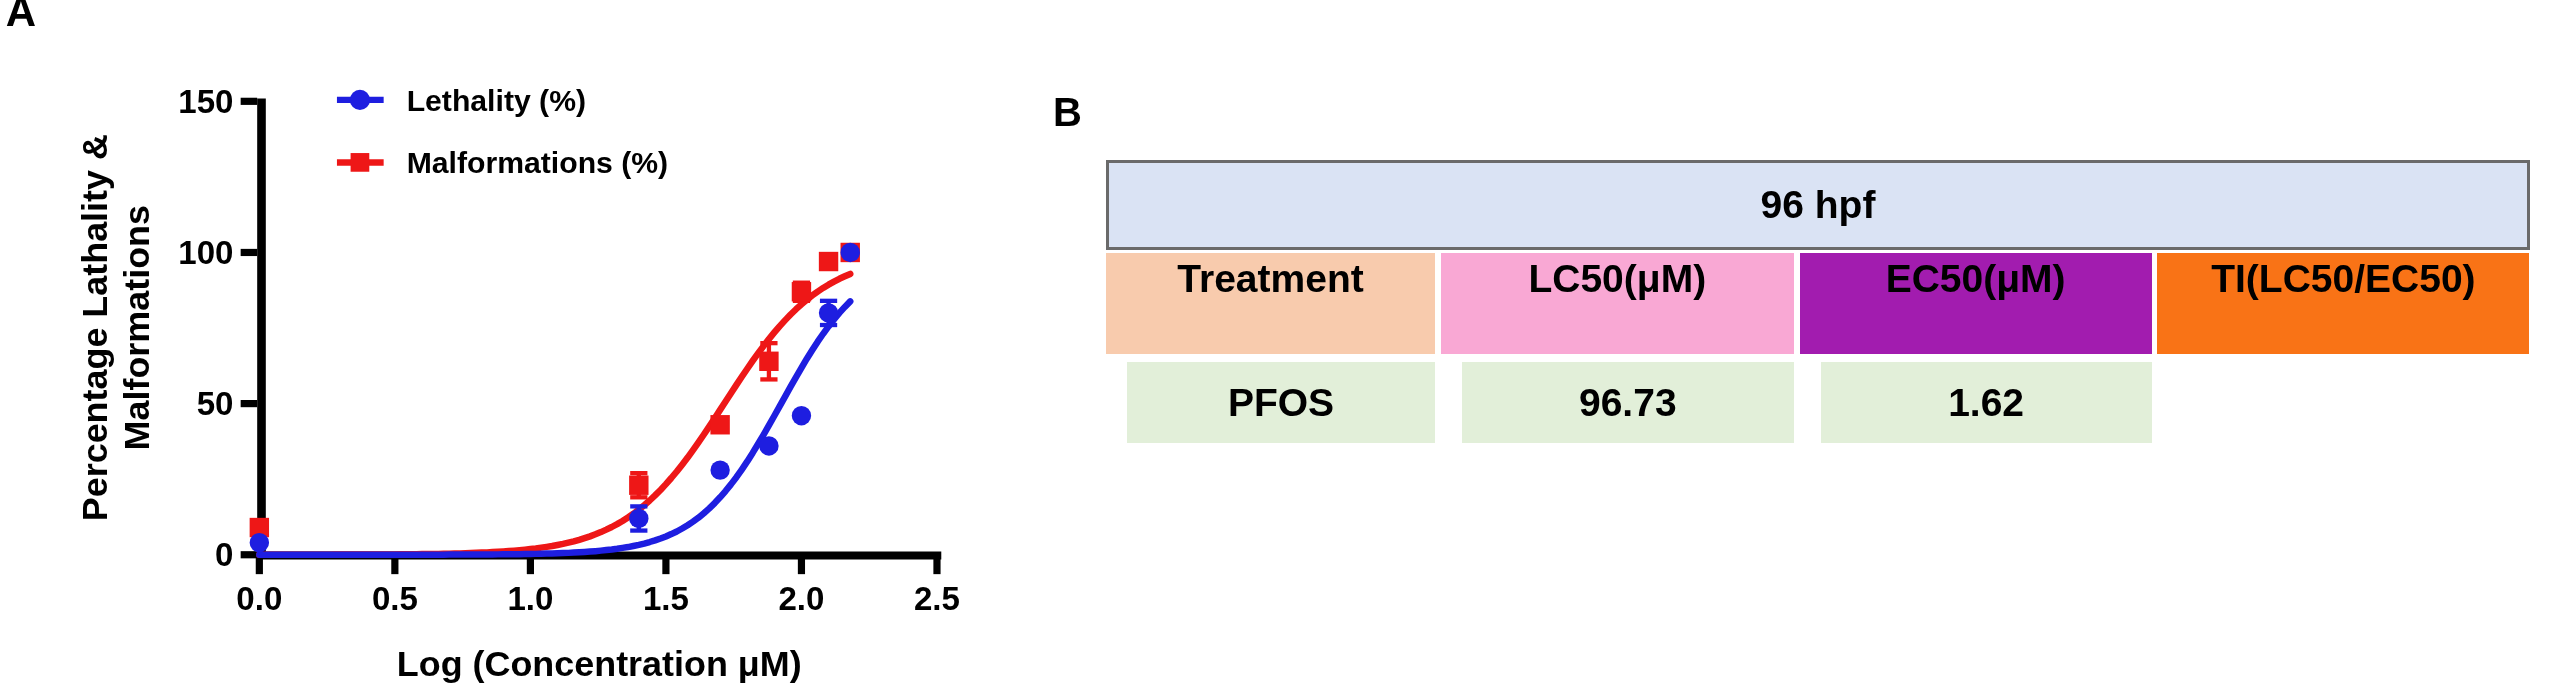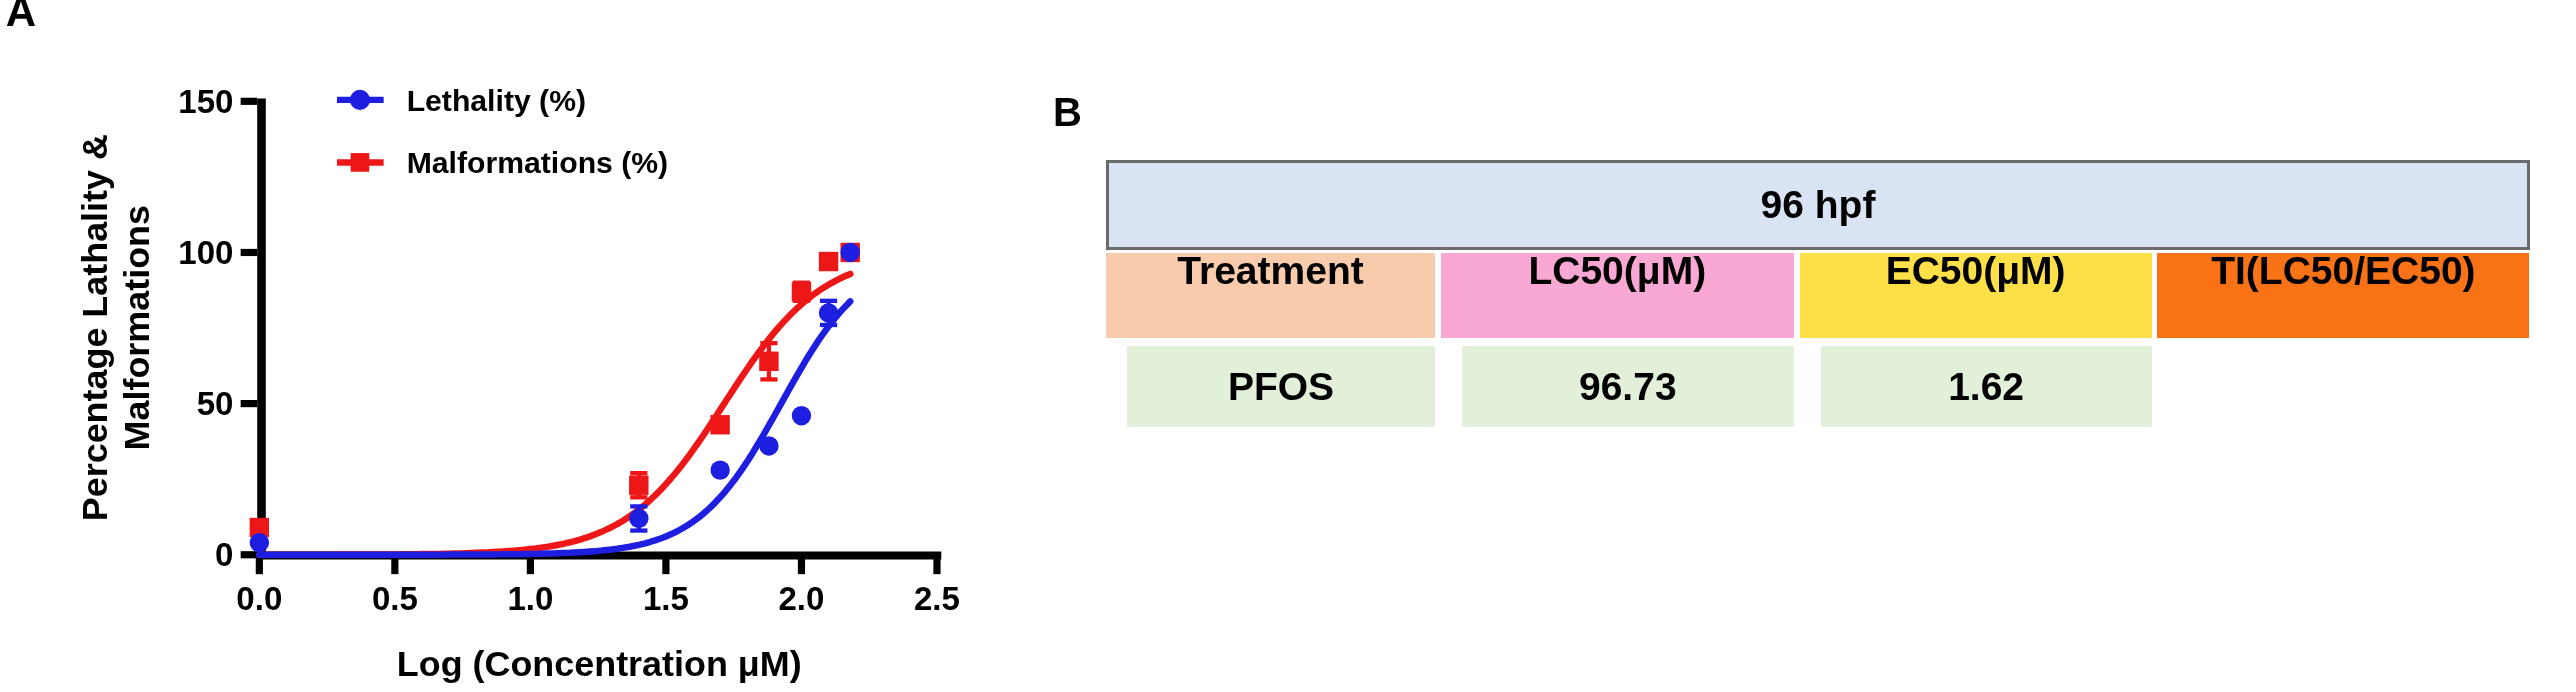--- a/index.html
+++ b/index.html
@@ -36,21 +36,21 @@
     grid-template-columns:329px 353px 352px 372px;
     column-gap:5.8px;
   }
   .tbl-row.head{margin-top:2.9px;}
   .tbl-row.body{margin-top:8.6px;}
   .tbl-cell{
     display:flex;align-items:center;justify-content:center;
     font-size:39px;font-weight:700;
     box-sizing:border-box;
   }
-  .head .tbl-cell{height:85px;padding-bottom:48px;}
+  .head .tbl-cell{height:101px;padding-bottom:48px;}
   .body .tbl-cell{height:81px;margin-left:21px;}
 </style>
 </head>
 <body>
 
 <div class="canvas">
 
   <div id="panelA" class="plabel">A</div>
 
   <svg id="chart-svg" viewBox="0 0 3583 963" xmlns="http://www.w3.org/2000/svg">
@@ -118,21 +118,21 @@
       <circle cx="1182.296" cy="351.33333333333337" r="13.5" fill="#1e1ee0"></circle>
     </svg>
 
   <div id="panelB" class="plabel">B</div>
 
   <div class="tbl">
     <div class="tbl-title" id="tbl-title" style="background: rgb(218, 227, 244); border-color: rgb(106, 106, 106);">96 hpf</div>
     <div class="tbl-row head">
       <div class="tbl-cell hcell" style="background: rgb(248, 203, 173);">Treatment</div>
       <div class="tbl-cell hcell" style="background: #f9a8d4;">LC50(μM)</div>
-      <div class="tbl-cell hcell" style="background: #fde047;">EC50(μM)</div>
+      <div class="tbl-cell hcell" style="background: #a21caf;">EC50(μM)</div>
       <div class="tbl-cell hcell" style="background: #f97316;">TI(LC50/EC50)</div>
     </div>
     <div class="tbl-row body">
       <div class="tbl-cell bcell" style="background: rgb(226, 239, 217);">PFOS</div>
       <div class="tbl-cell bcell" style="background: rgb(226, 239, 217);">96.73</div>
       <div class="tbl-cell bcell" style="background: rgb(226, 239, 217);">1.62</div>
     </div>
   </div>
 
 </div>

